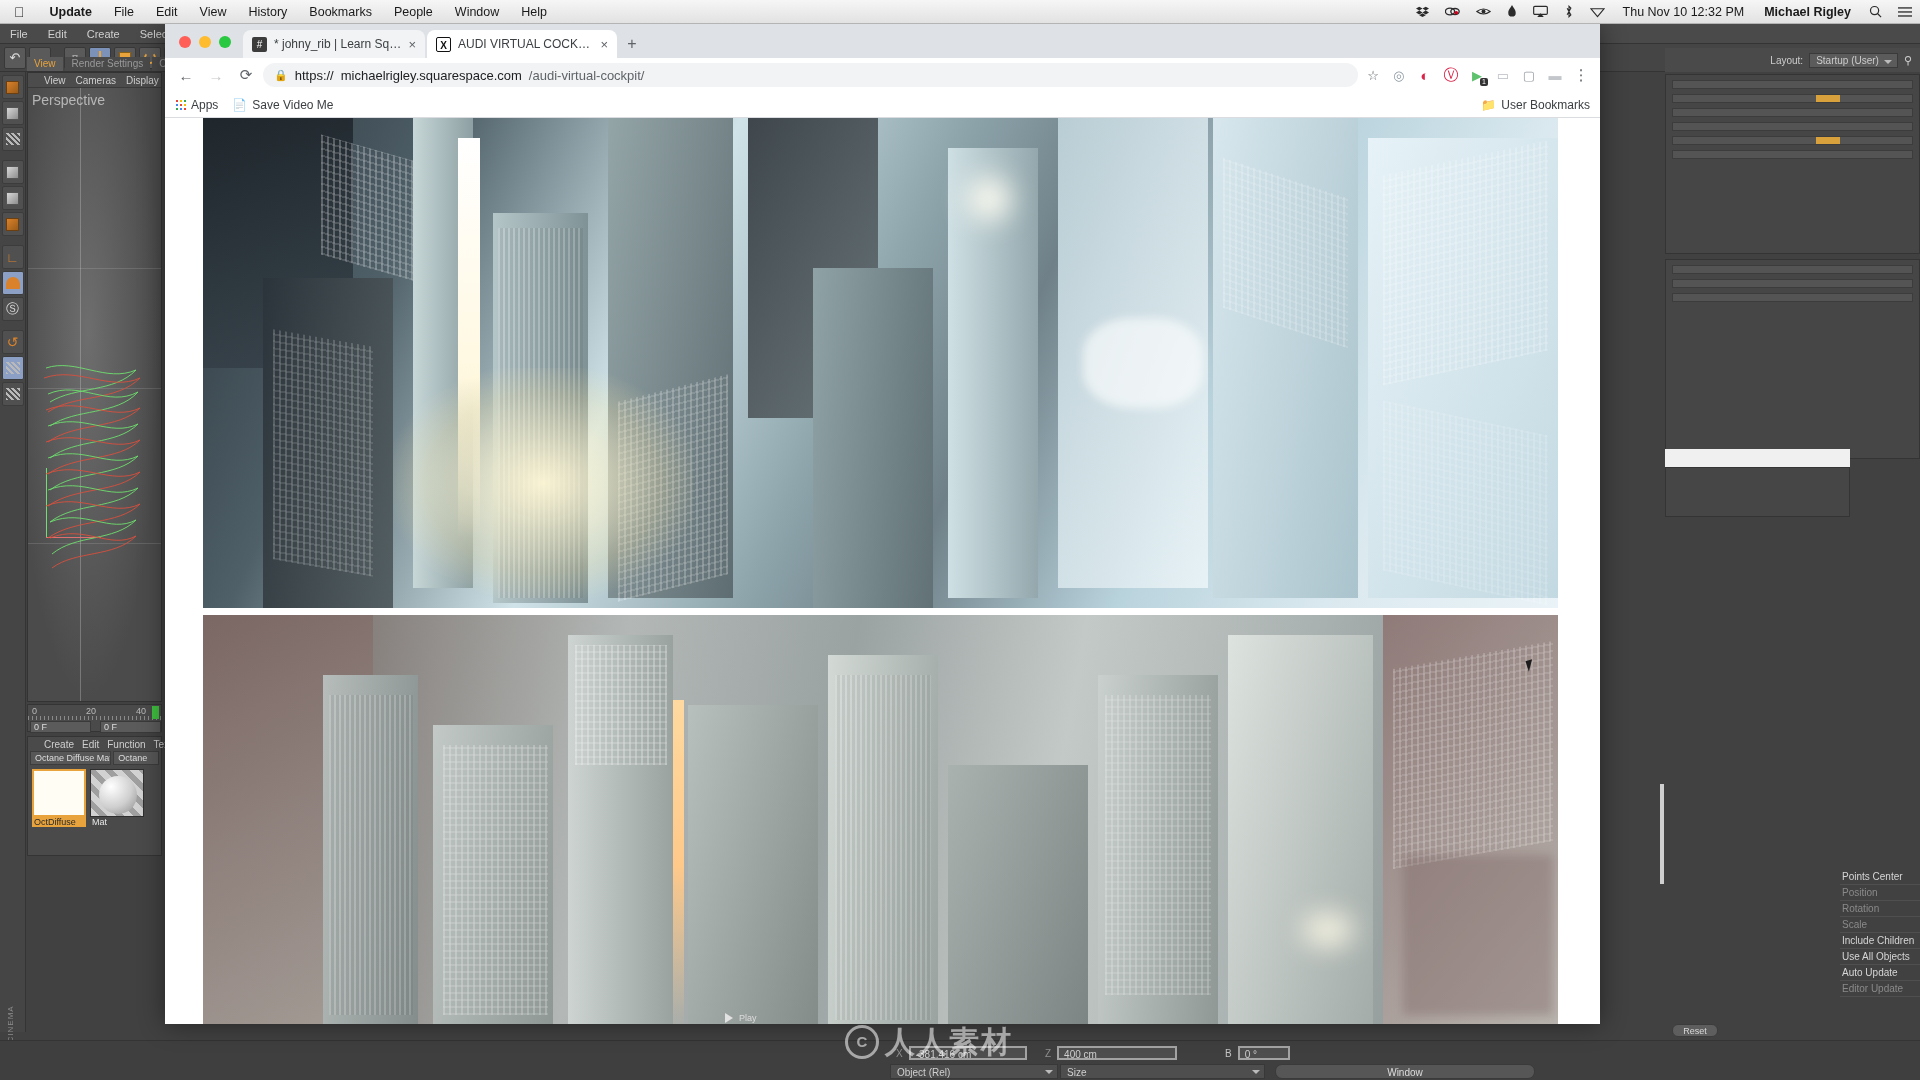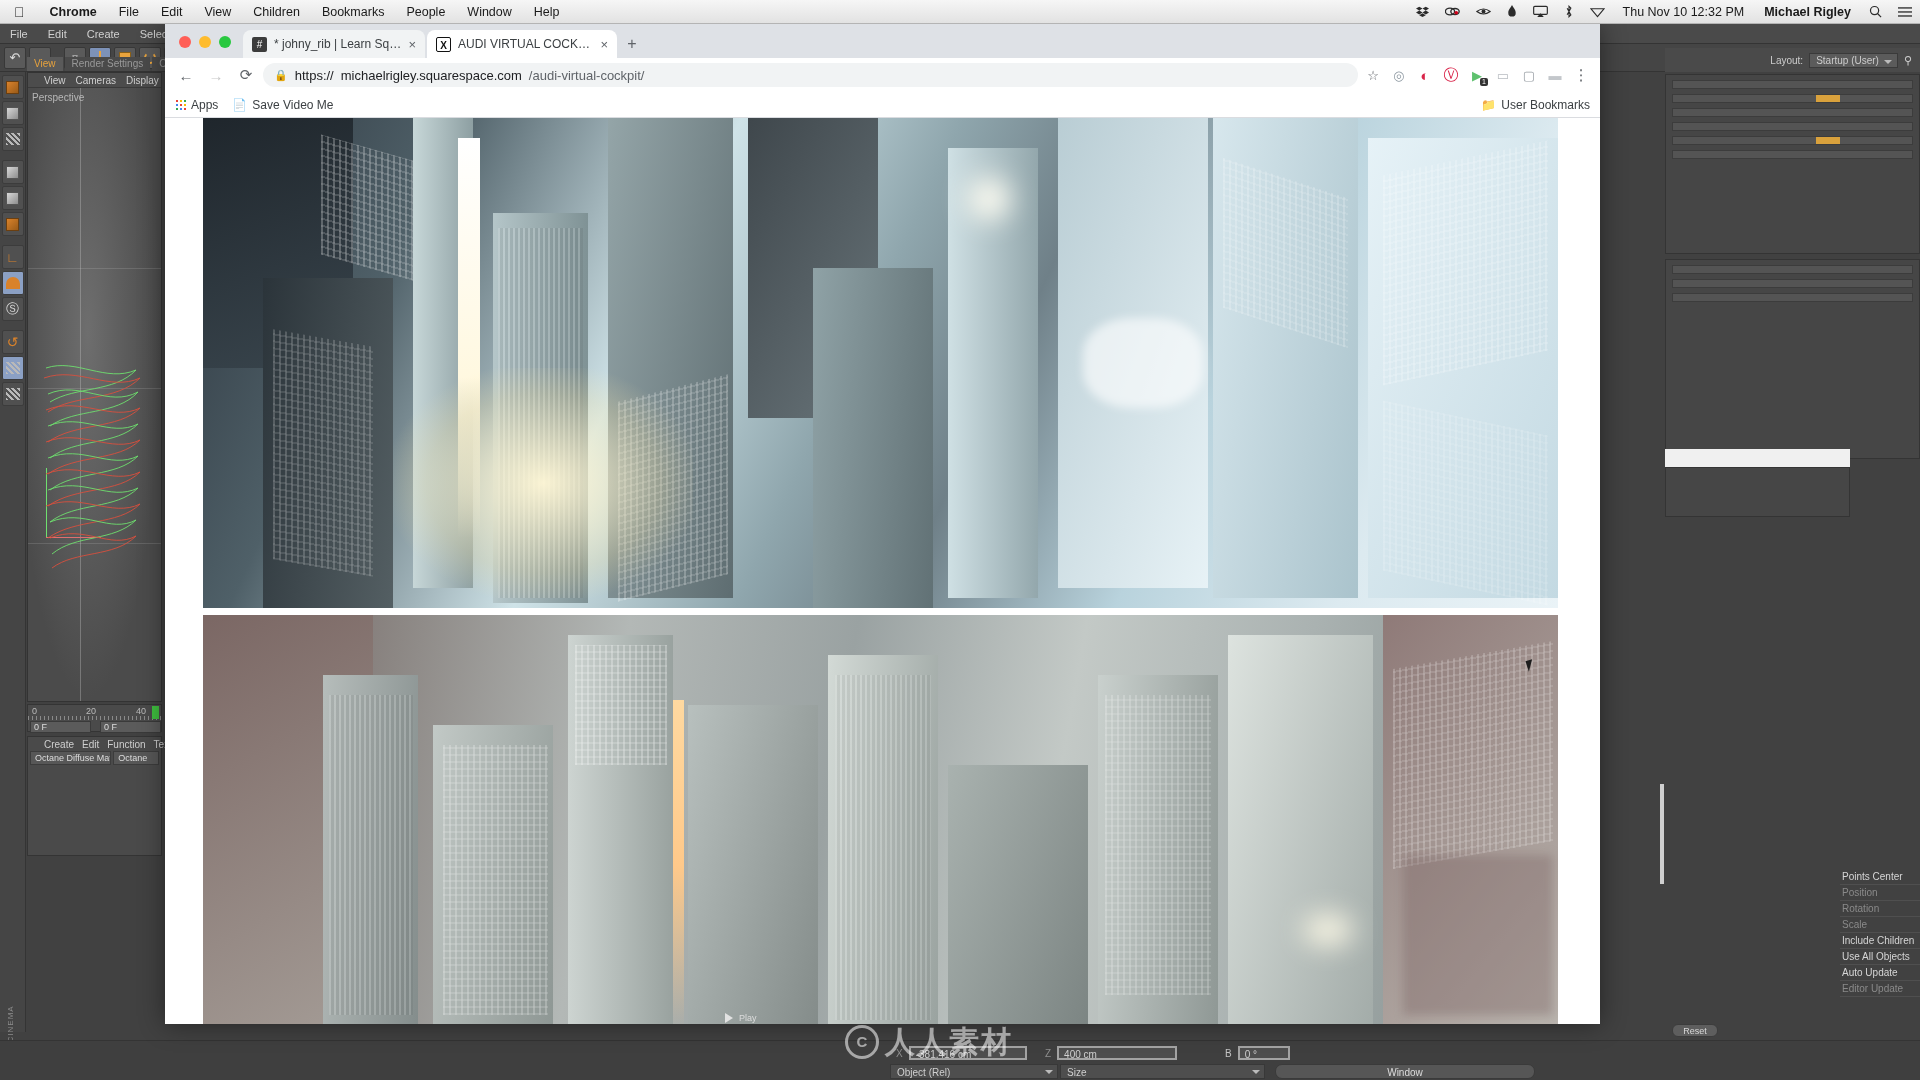--- a/index.html
+++ b/index.html
@@ -60,21 +60,21 @@
   .dotgrid{width:14px;height:12px;background:
       repeating-linear-gradient(45deg,#b9b9b9 0 2px,transparent 2px 4px);}
 
   #vp{ position:absolute; left:27px; top:48px; width:135px; height:630px;
        background:#555; border:1px solid #333; }
   #vp-head{height:15px;background:#4c4c4c;display:flex;align-items:center;gap:10px;
        padding-left:16px;font-size:10px;color:#cfcfcf;border-bottom:1px solid #3a3a3a;}
   #vp-tabs{position:absolute;left:27px;top:33px;height:14px;display:flex;gap:2px;font-size:10px;z-index:5;}
   #vp-tabs .vt{padding:1px 7px;background:#4a4a4a;color:#999;}
   #vp-tabs .vt.on{background:#5a5a5a;color:#e8a33d;}
-  #vp-label{position:absolute;left:4px;top:4px;font-size:10px;color:#cfcfcf;opacity:.8;}
+  #vp-label{position:absolute;left:4px;top:4px;font-size:14px;color:#cfcfcf;opacity:.8;}
   #vp-canvas{position:absolute;left:0;top:15px;width:133px;height:613px;
       background:radial-gradient(ellipse at 45% 40%,#6e6e6e,#4b4b4b 70%);overflow:hidden;}
   .gline{position:absolute;background:rgba(255,255,255,.13);}
   #hair{position:absolute;left:52px;top:0;width:1px;height:613px;background:rgba(200,200,200,.35);}
   .axisY{position:absolute;left:18px;top:380px;width:1px;height:70px;background:#6fe06f;}
   .axisX{position:absolute;left:18px;top:449px;width:55px;height:1px;background:#e06f6f;}
 
   
   #splines{position:absolute;left:8px;top:270px;width:120px;height:230px;}
 
@@ -359,20 +359,33 @@
   <div id="mm">
     <div id="mm-menu">
       <span>Create</span>
       <span>Edit</span>
       <span>Function</span>
       <span>Tex</span>
     </div>
     <div id="mm-tabs">
       <span class="mt" style="flex:2;">Octane Diffuse Material</span>
       <span class="mt" style="flex:1;">Octane</span>
+    </div>
+    <div id="mm-body">
+      <div class="mat sel">
+        <div class="sw" style="background:#fffdf4;"></div>
+        <div class="nm">OctDiffuse</div>
+      </div>
+      <div class="mat">
+        <div class="sw" style="background:repeating-linear-gradient(45deg,#d2d2d2 0 6px,#9f9f9f 6px 12px);position:relative;">
+          <div style="position:absolute;left:8px;top:6px;width:38px;height:38px;border-radius:50%;
+                      background:radial-gradient(circle at 32% 28%,#ffffff,#cfcfcf 55%,#8c8c8c);"></div>
+        </div>
+        <div class="nm">Mat</div>
+      </div>
     </div>
   </div>
 
   <div id="rp-top">
     <span>Layout:</span>
     <span id="rp-layout">Startup (User)</span>
     <span style="font-size:11px;">⚲</span>
   </div>
 
   <div id="rp-obj">
@@ -545,25 +558,25 @@
 
     <div id="vidctl">
       <span class="playtri"></span>
       <span>Play</span>
     </div>
   </div>
 </div>
 
 <div id="mac-menubar">
   <span class="apple"></span>
-  <span class="mi bold">Chrome</span>
+  <span class="mi bold">Update</span>
   <span class="mi">File</span>
   <span class="mi">Edit</span>
   <span class="mi">View</span>
-  <span class="mi">Children</span>
+  <span class="mi">History</span>
   <span class="mi">Bookmarks</span>
   <span class="mi">People</span>
   <span class="mi">Window</span>
   <span class="mi">Help</span>
   <span class="spacer"></span>
   <span class="st">
     <svg width="13" height="13" viewBox="0 0 16 16">
         <path d="M4 2 L8 4.4 L4 6.8 L0 4.4Z M12 2 L16 4.4 L12 6.8 L8 4.4Z M0 9.2 L4 6.8 L8 9.2 L4 11.6Z M8 9.2 L12 6.8 L16 9.2 L12 11.6Z M4 12.6 L8 10.3 L12 12.6 L8 14.9Z" fill="#2b2b2b"></path>
       </svg>
   </span>

